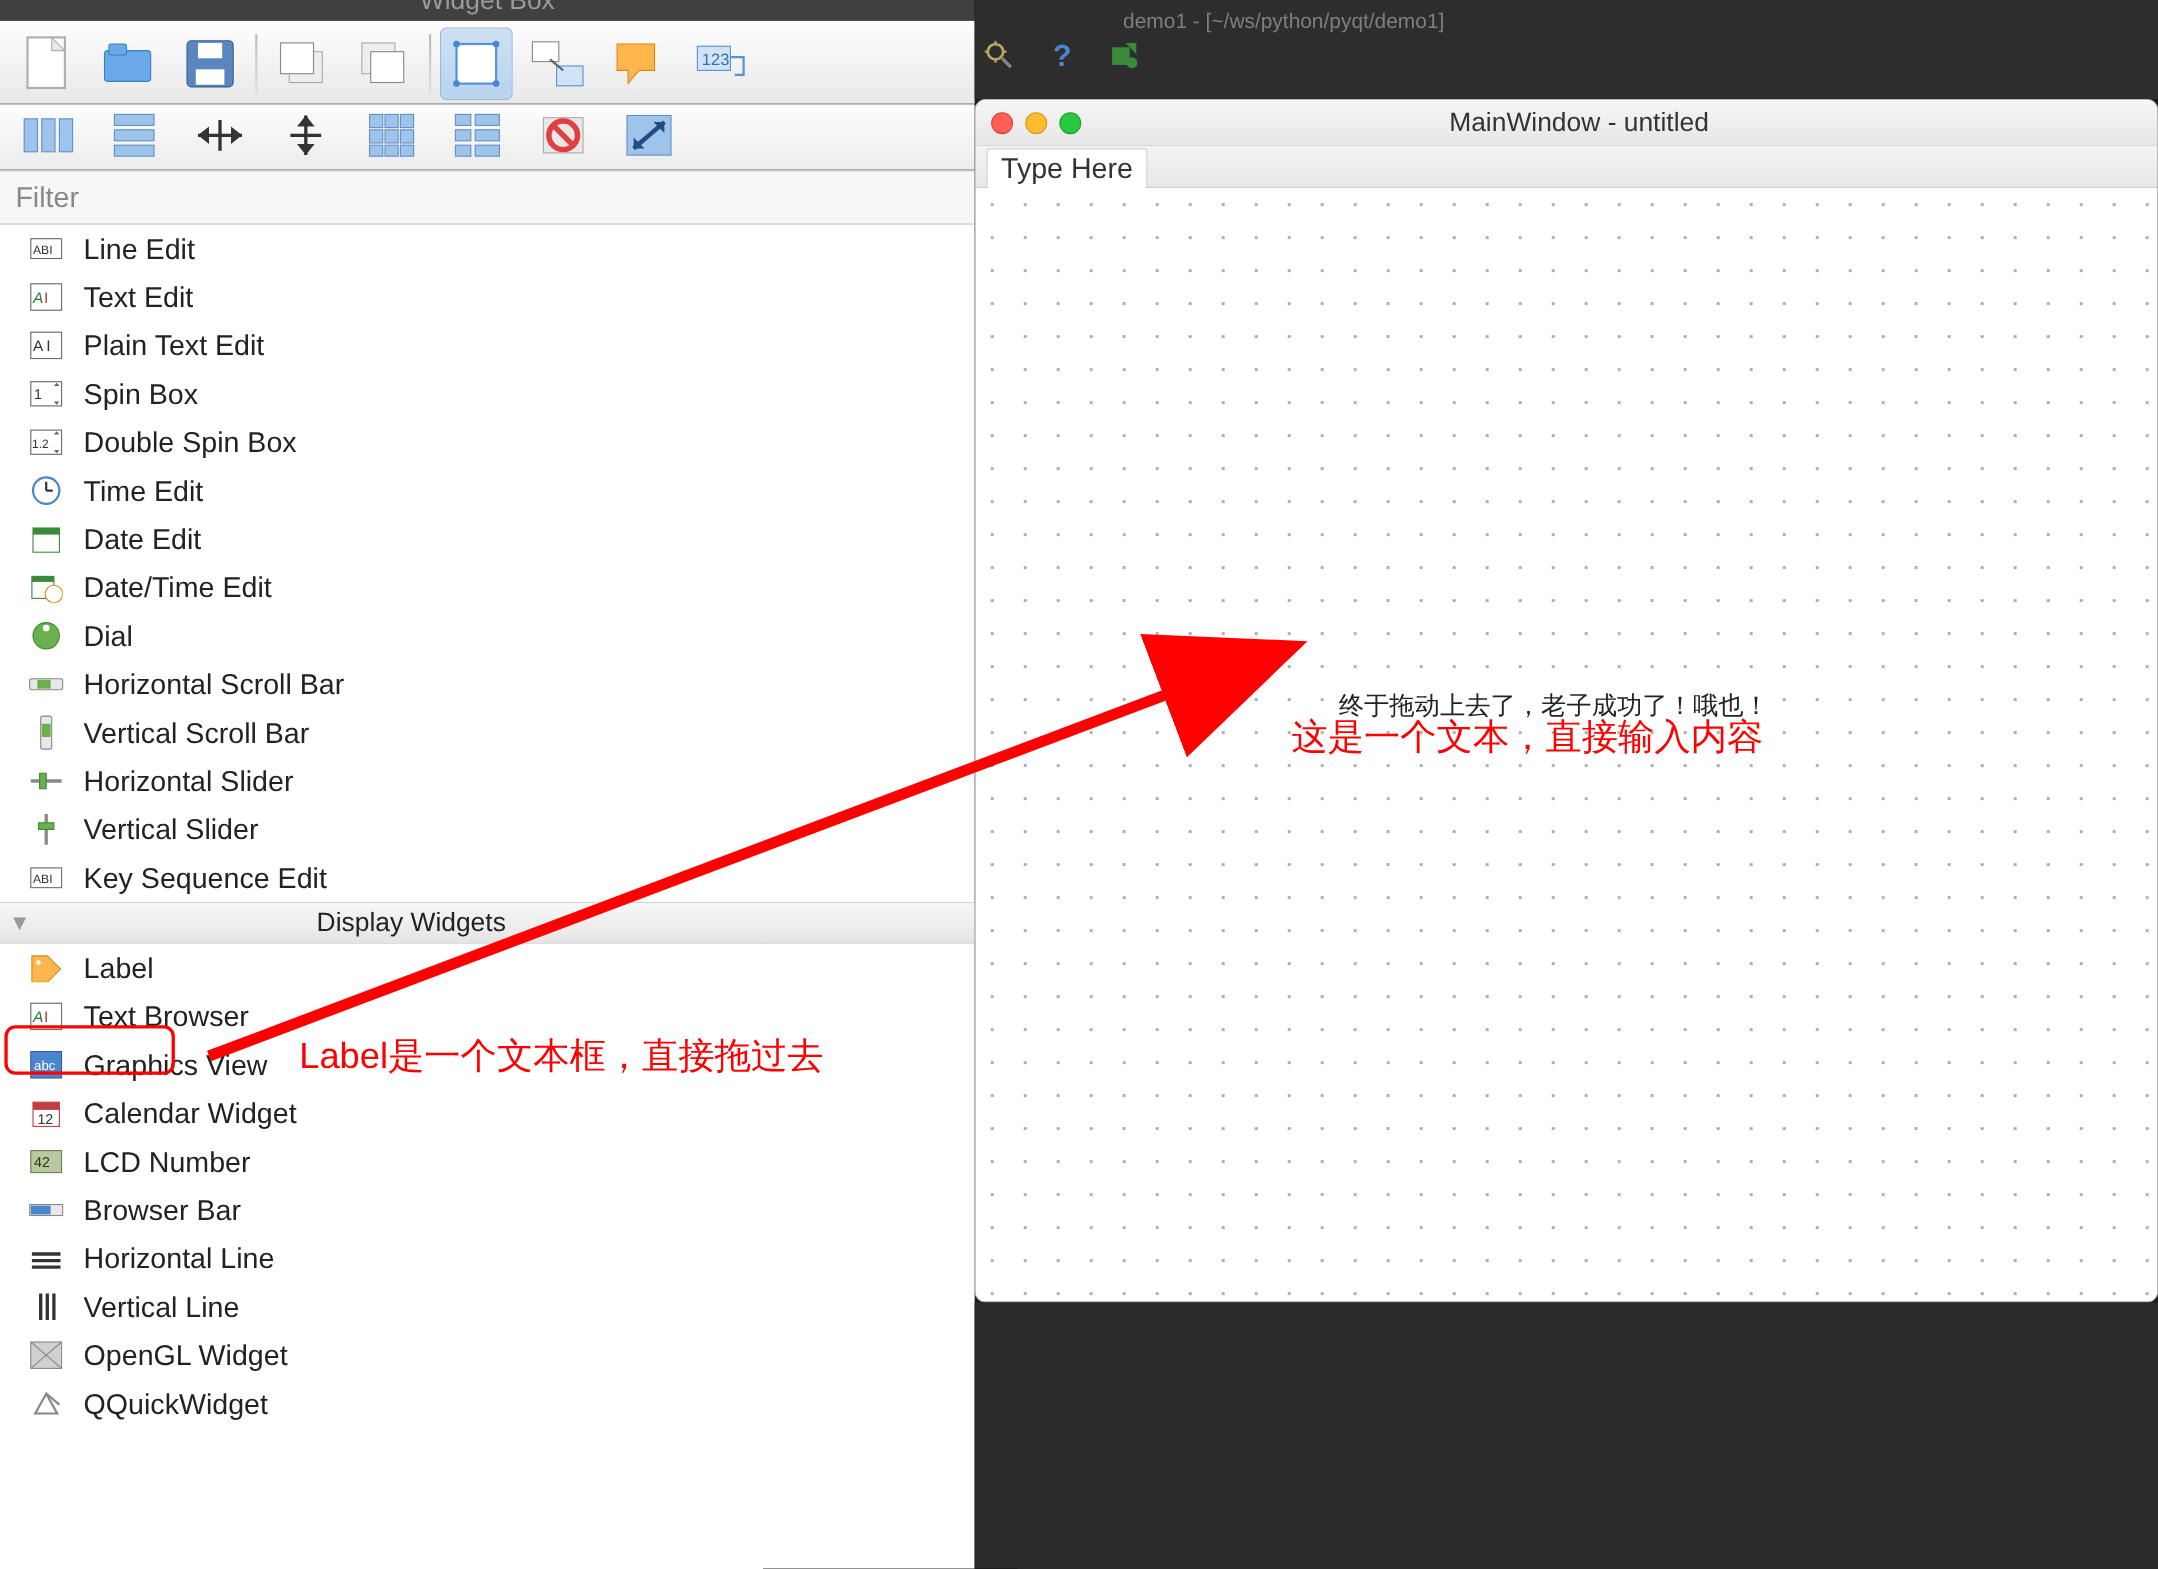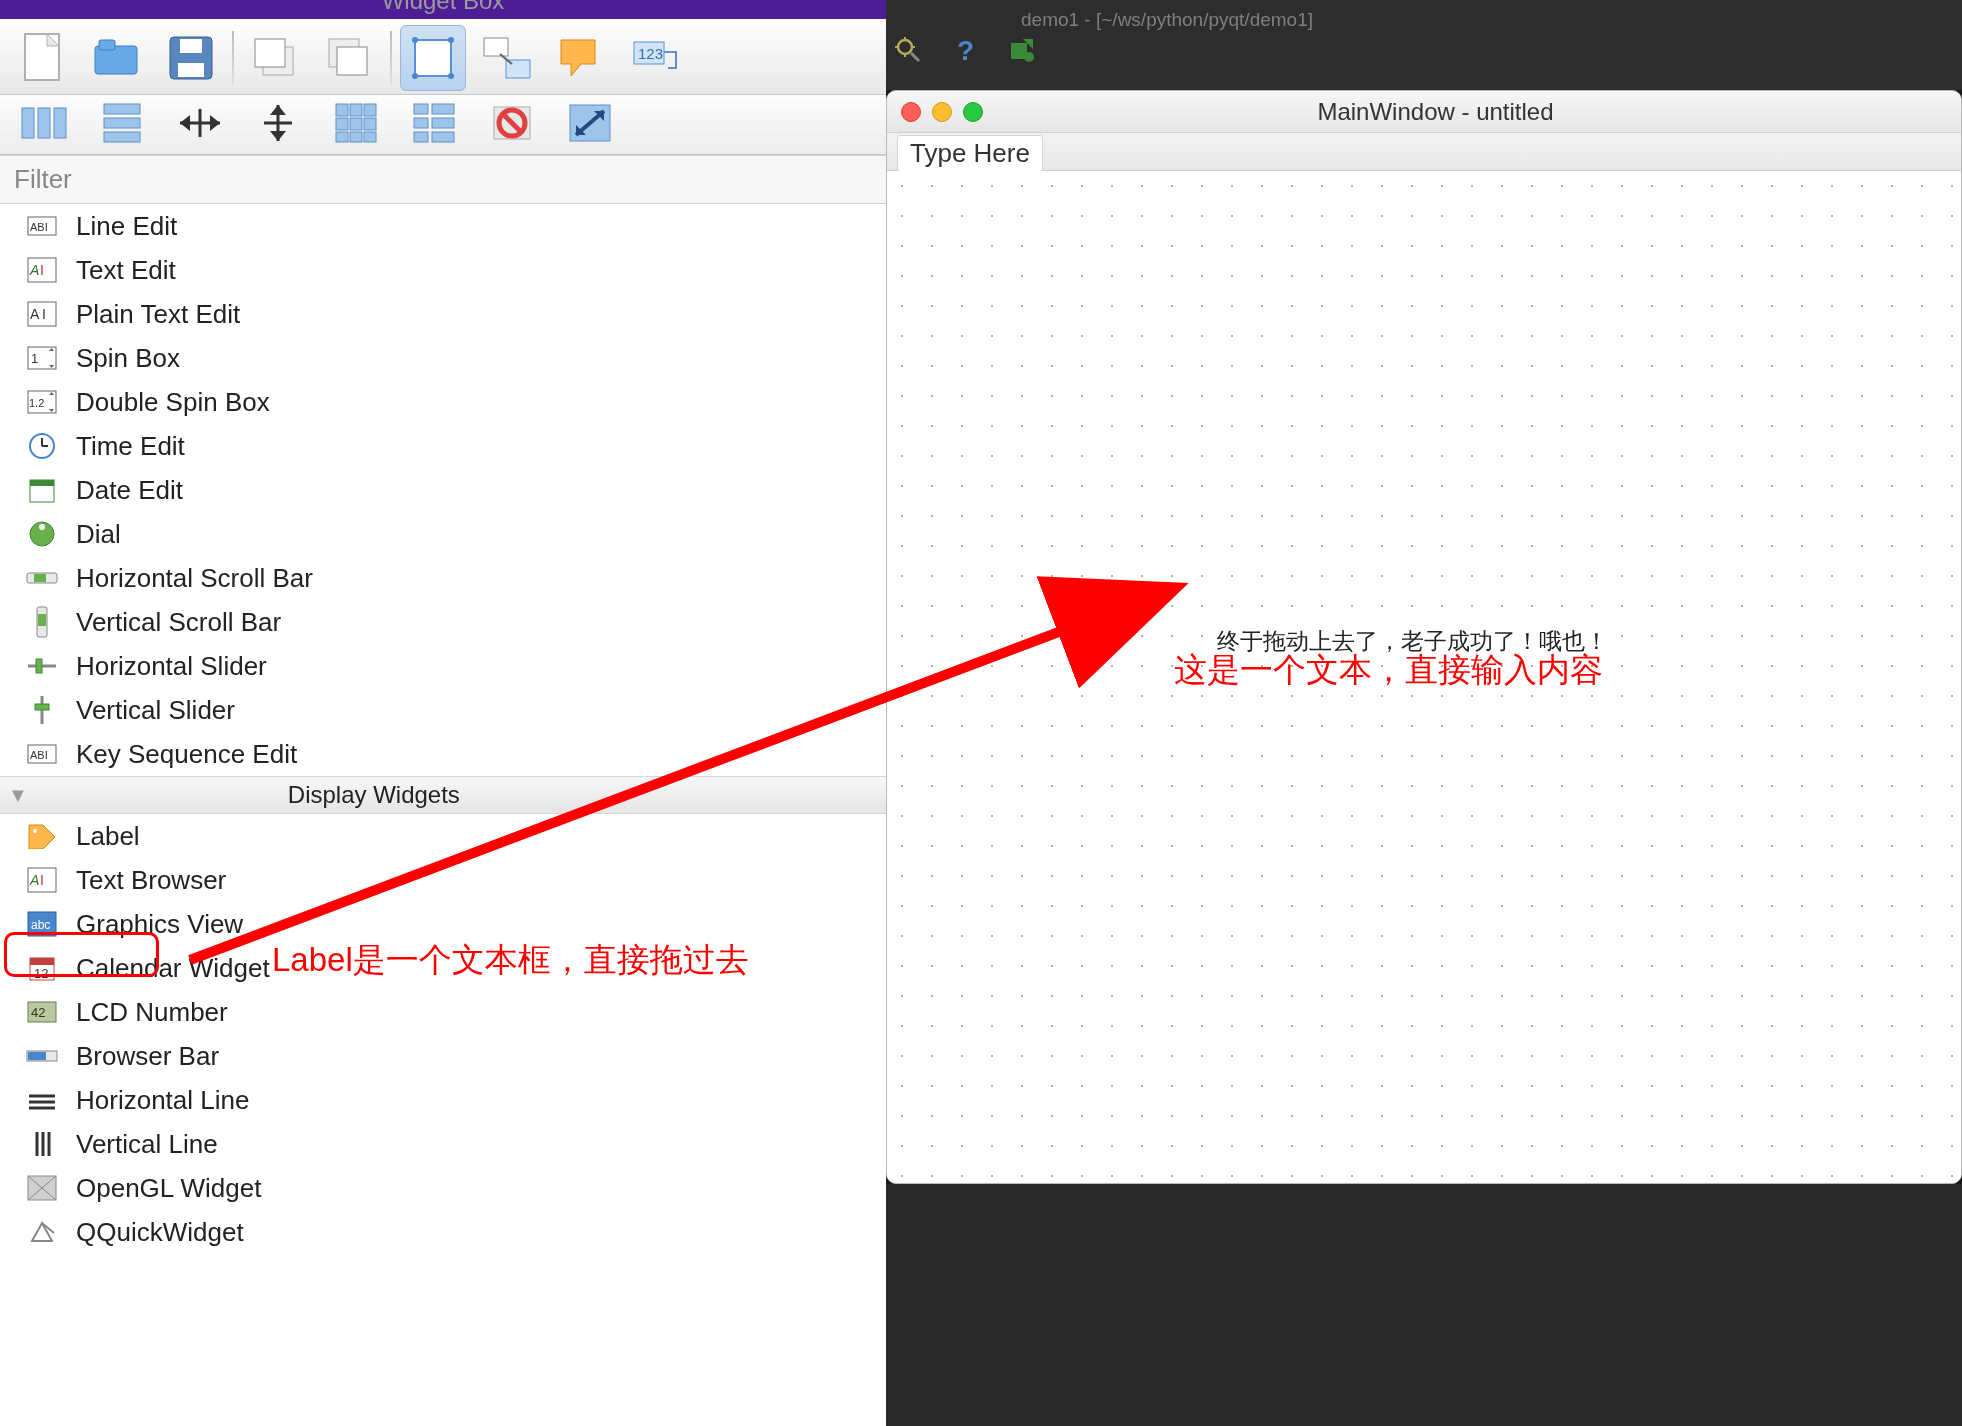--- a/index.html
+++ b/index.html
@@ -1,21 +1,21 @@
 <!DOCTYPE html>
 <html><head>
 <meta charset="utf-8">
 <style>
 * { margin: 0; padding: 0; box-sizing: border-box; font-family: -apple-system, "Helvetica Neue", Arial, sans-serif; }
 body { width: 1962px; height: 1426px; background: #1a1a1a; position: relative; overflow: hidden; }
 
 
 .left-panel {
   position: absolute; left: 0; top: 0; width: 886px; height: 1426px;
-  background: #4c1d95;
+  background: #404040;
 }
 .left-title {
   text-align: center; color: #9a9a9a; font-size: 24px; padding-top: 0;
   height: 19px; line-height: 2px;
 }
 .toolbar {
   background: linear-gradient(#fefefe,#e8e8e8);
   border-bottom: 1px solid #c8c8c8;
   padding: 6px 10px 3px;
   display: flex; gap: 8px; align-items: center;
@@ -316,20 +316,30 @@
         <span>Time Edit</span>
       </div>
     <div class="witem">
         <span class="wicon">
           <svg width="28" height="28">
             <rect x="2" y="4" width="24" height="22" fill="#fff" stroke="#3a8a3a"></rect>
             <rect x="2" y="4" width="24" height="6" fill="#3a8a3a"></rect>
           </svg>
         </span>
         <span>Date Edit</span>
+      </div>
+    <div class="witem">
+        <span class="wicon">
+          <svg width="30" height="28">
+            <rect x="2" y="4" width="20" height="20" fill="#fff" stroke="#3a8a3a"></rect>
+            <rect x="2" y="4" width="20" height="5" fill="#3a8a3a"></rect>
+            <circle cx="22" cy="20" r="8" fill="#fff" stroke="#d68910"></circle>
+          </svg>
+        </span>
+        <span>Date/Time Edit</span>
       </div>
     <div class="witem">
         <span class="wicon">
           <svg width="28" height="28">
             <circle cx="14" cy="14" r="12" fill="#6ab04c" stroke="#3a8a3a"></circle>
             <circle cx="14" cy="7" r="3" fill="#fff"></circle>
           </svg>
         </span>
         <span>Dial</span>
       </div>

